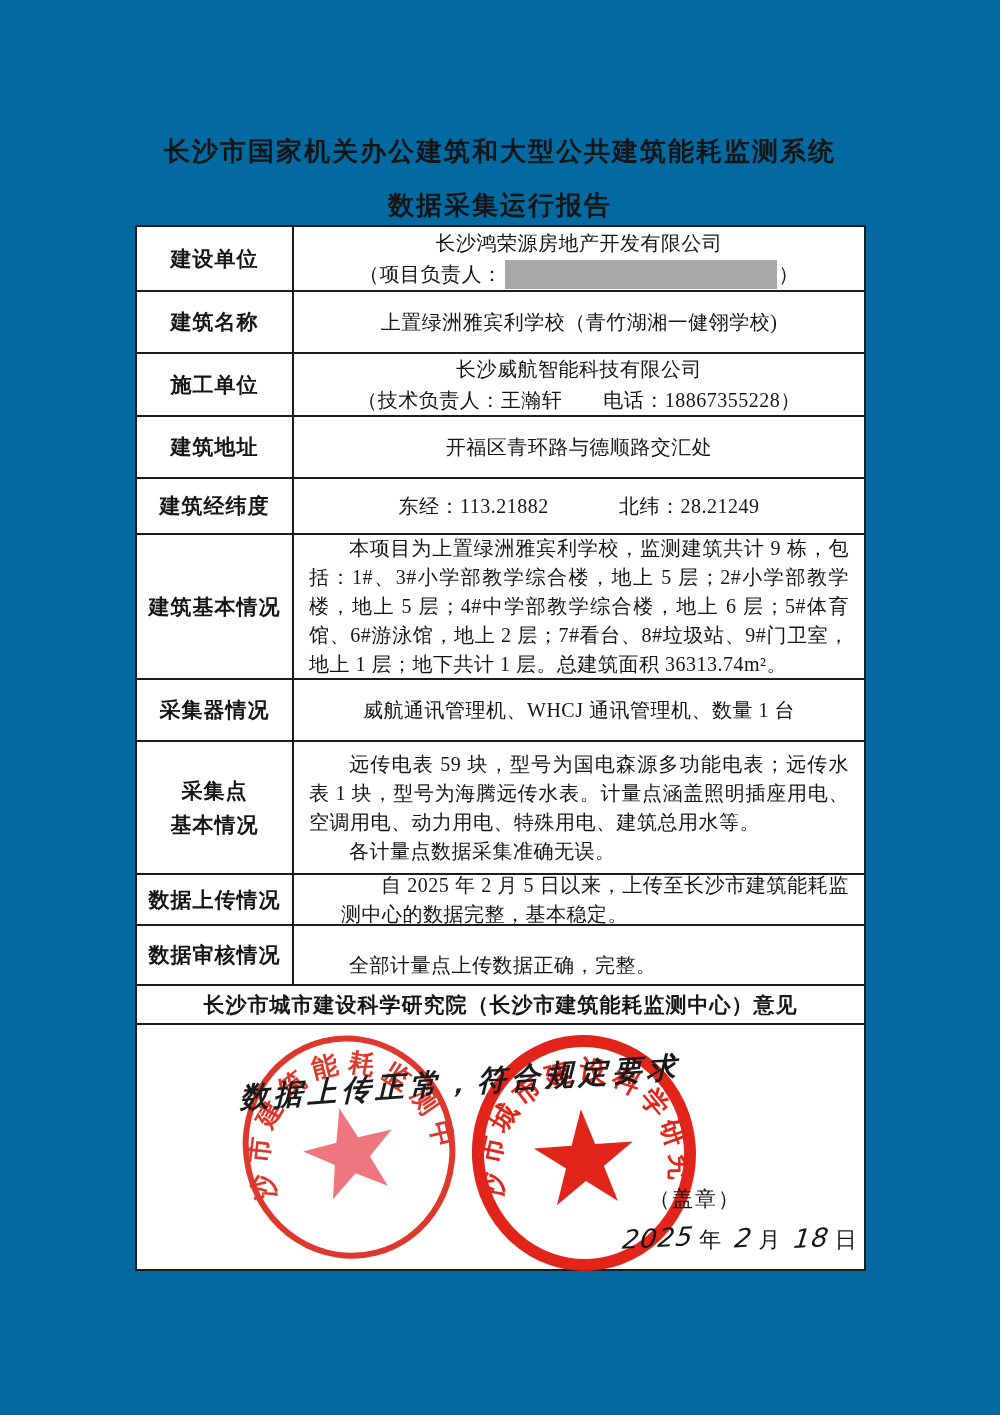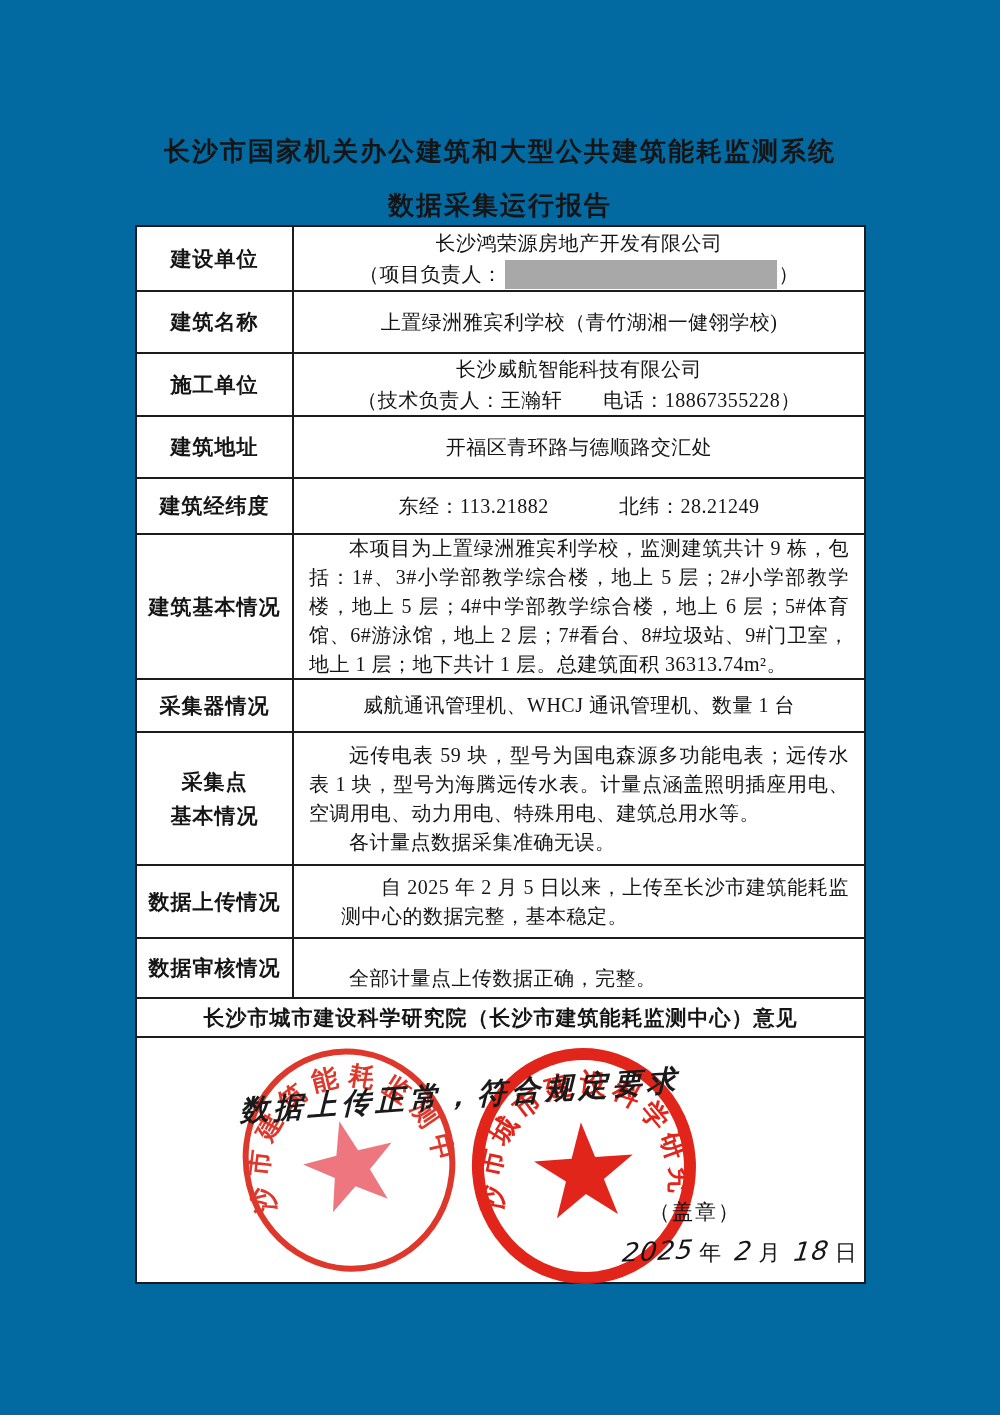--- a/index.html
+++ b/index.html
@@ -40,21 +40,21 @@
     font-size:20px; letter-spacing:0.5px; text-align:center; padding:4px 10px;
   }
   .vcell.para {
     align-items:stretch; text-align:justify; padding:8px 15px;
   }
   .vcell.para p { text-indent:2em; line-height:29px; }
   .vcell .cline { line-height:31px; }
 
   .r1 { height:62px; } .r2 { height:65px; } .r3 { height:63px; }
   .r4 { height:62px; } .r5 { height:56px; } .r6 { height:145px; }
-  .r7 { height:53px; } .r8 { height:133px; } .r9 { height:73px;justify-content:center; }
+  .r7 { height:62px; } .r8 { height:133px; } .r9 { height:51px;justify-content:center; }
   .r10 { height:60px; } .r11 { height:39px; } .r12 { height:244px; }
 
   .coord-line { display:flex; gap:70px; justify-content:center; line-height:31px; }
 
   .redact-line { display:flex; align-items:center; justify-content:center; line-height:31px; }
   .redaction {
     display:inline-block; width:272px; height:29px;
     background:#a8a8a8; margin:0 2px;
   }
 

